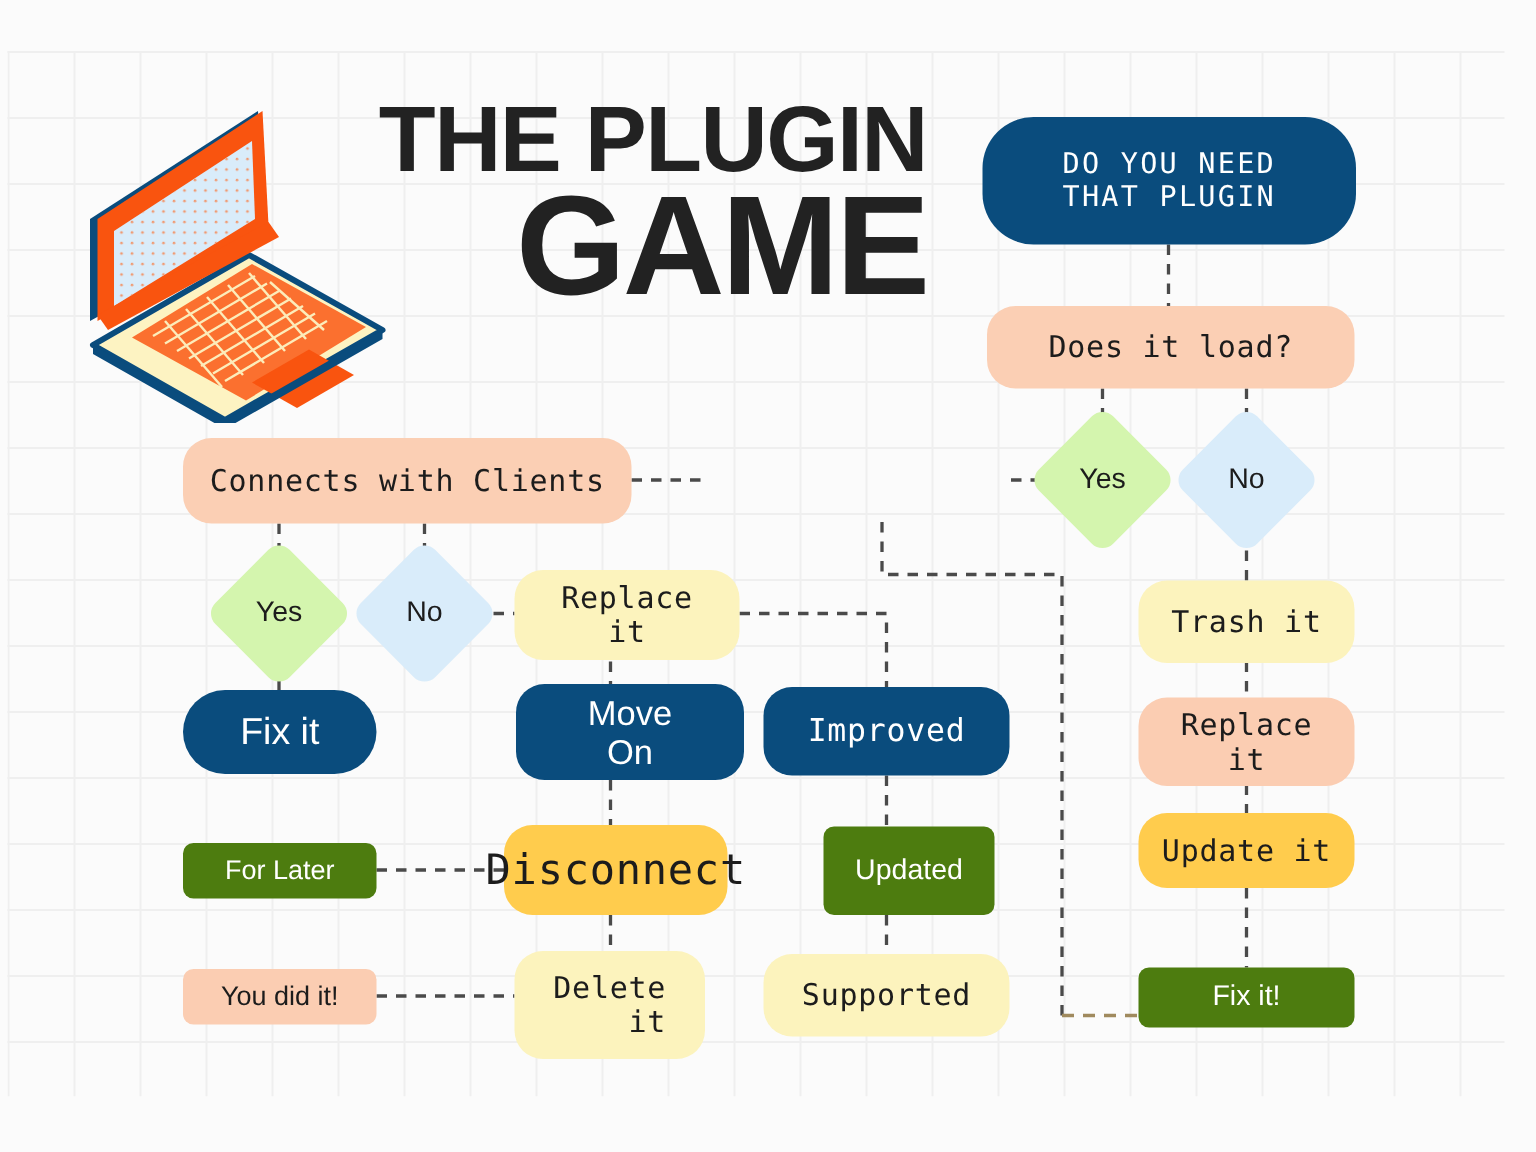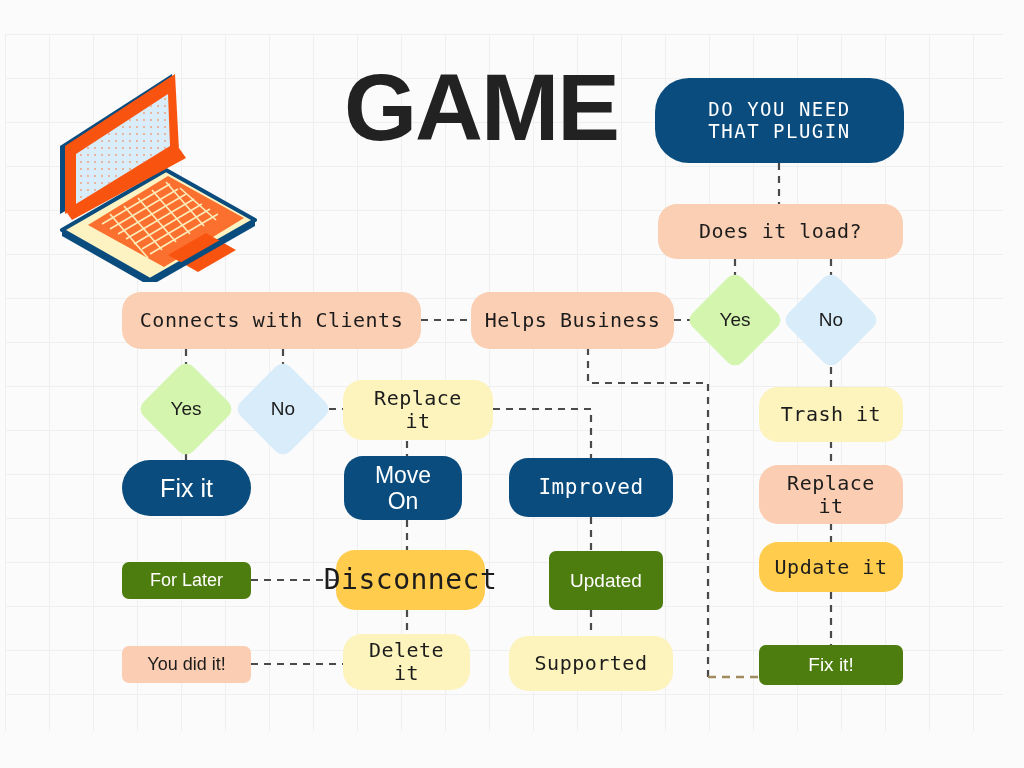--- a/index.html
+++ b/index.html
@@ -162,20 +162,21 @@
       <path d="M108 120 L146 164"></path>
         <path d="M122 126 L158 158"></path>
     </g>
 
     <path d="M110 193 L148 171 L178 188 L140 210 Z" fill="#f9540f"></path>
 
     <path d="M4 168 L92 218 L197 158 L197 164 L92 224 L4 174 Z" fill="#0a4c7d"></path>
   </svg>
 
   <div id="title">
+    <span id="title-line1">THE PLUGIN</span>
     <span id="title-line2">GAME</span>
   </div>
 
   <svg id="wires" viewBox="0 0 1024 768" xmlns="http://www.w3.org/2000/svg">
     <g fill="none" stroke="#4a4a4a" stroke-width="2.2" stroke-dasharray="7 6">
 
       <path d="M779 163 L779 204"></path>
 
       <path d="M735 259 L735 285"></path>
       <path d="M831 259 L831 285"></path>
@@ -254,44 +255,41 @@
   </div>
 
   <div class="node round c-orange r-box-sm" style="left:759px;top:645px;width:144px;height:40px;font-size:19px;">
     <span>Fix it!</span>
   </div>
 
   <div class="node mono c-peach r-box" style="left:122px;top:292px;width:299px;height:57px;font-size:20px;">
     <span>Connects with Clients</span>
   </div>
 
-  <div class="node mono c-peach r-box" style="left:471px;top:292px;width:203px;height:57px;font-size:20px;">
-    <span>Helps Business</span>
-  </div>
 
   <div class="diamond-wrap" style="left:151px;top:374px;width:70px;height:70px;">
     <div class="diamond-shape c-green"></div>
     <div class="diamond-label">Yes</div>
   </div>
 
   <div class="diamond-wrap" style="left:248px;top:374px;width:70px;height:70px;">
     <div class="diamond-shape c-blue"></div>
     <div class="diamond-label">No</div>
   </div>
 
   <div class="node mono c-cream r-box" style="left:343px;top:380px;width:150px;height:60px;font-size:20px;">
     <span>Replace
 it</span>
   </div>
 
   <div class="node round c-navy r-pill" style="left:122px;top:460px;width:129px;height:56px;font-size:25px;">
     <span>Fix it</span>
   </div>
 
-  <div class="node round c-navy r-box" style="left:344px;top:456px;width:118px;height:64px;font-size:23px;">
+  <div class="node round c-navy r-box" style="left:344px;top:456px;width:152px;height:64px;font-size:23px;">
     <span>Move
 On</span>
   </div>
 
   <div class="node mono c-navy r-box" style="left:509px;top:458px;width:164px;height:59px;font-size:21px;">
     <span>Improved</span>
   </div>
 
   <div class="node round c-orange r-box-sm" style="left:122px;top:562px;width:129px;height:37px;font-size:18px;">
     <span>For Later</span>
@@ -302,21 +300,21 @@
   </div>
 
   <div class="node round c-orange r-box-sm" style="left:533px;top:551px;width:114px;height:59px;font-size:19px;margin-left:16px;">
     <span>Updated</span>
   </div>
 
   <div class="node round c-peach2 r-box-sm" style="left:122px;top:646px;width:129px;height:37px;font-size:18px;">
     <span>You did it!</span>
   </div>
 
-  <div class="node mono c-cream r-box" style="left:343px;top:634px;width:127px;height:56px;font-size:20px;">
+  <div class="node mono c-cream r-box" style="left:343px;top:634px;width:127px;height:72px;font-size:20px;text-align:right;">
     <span>Delete
 it</span>
   </div>
 
   <div class="node mono c-cream r-box" style="left:509px;top:636px;width:164px;height:55px;font-size:20px;">
     <span>Supported</span>
   </div>
 
 </div>
 

